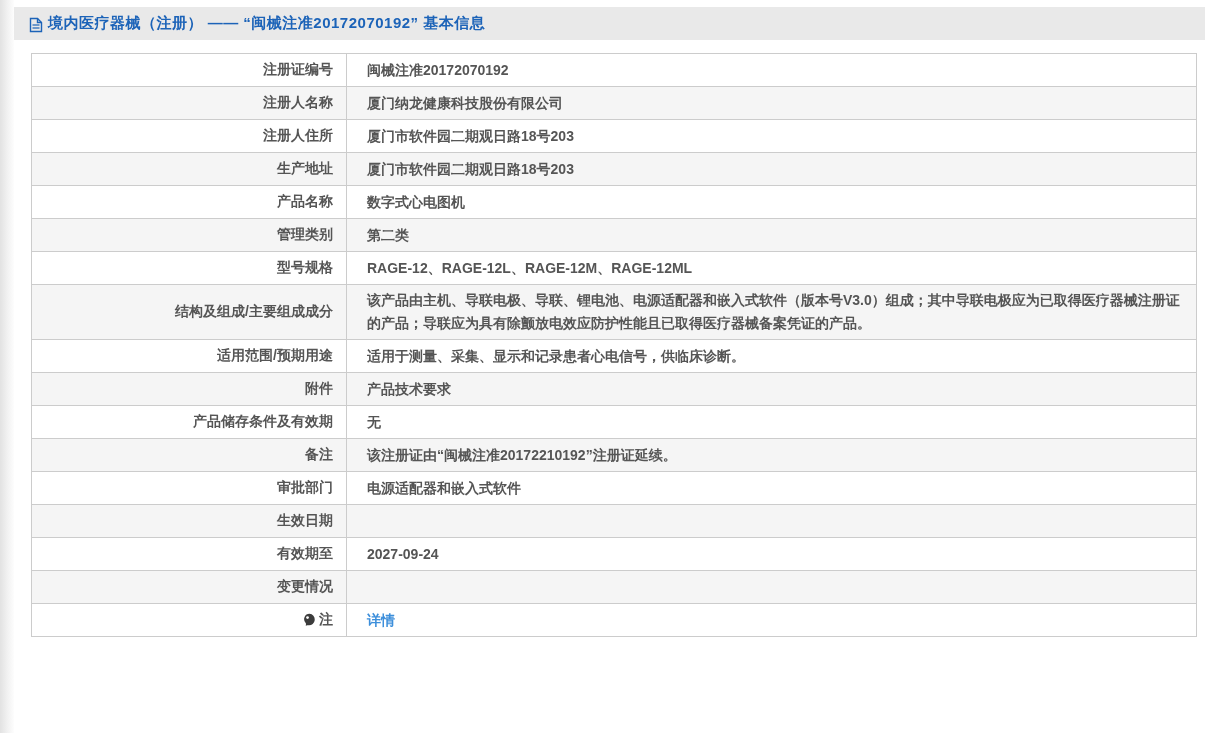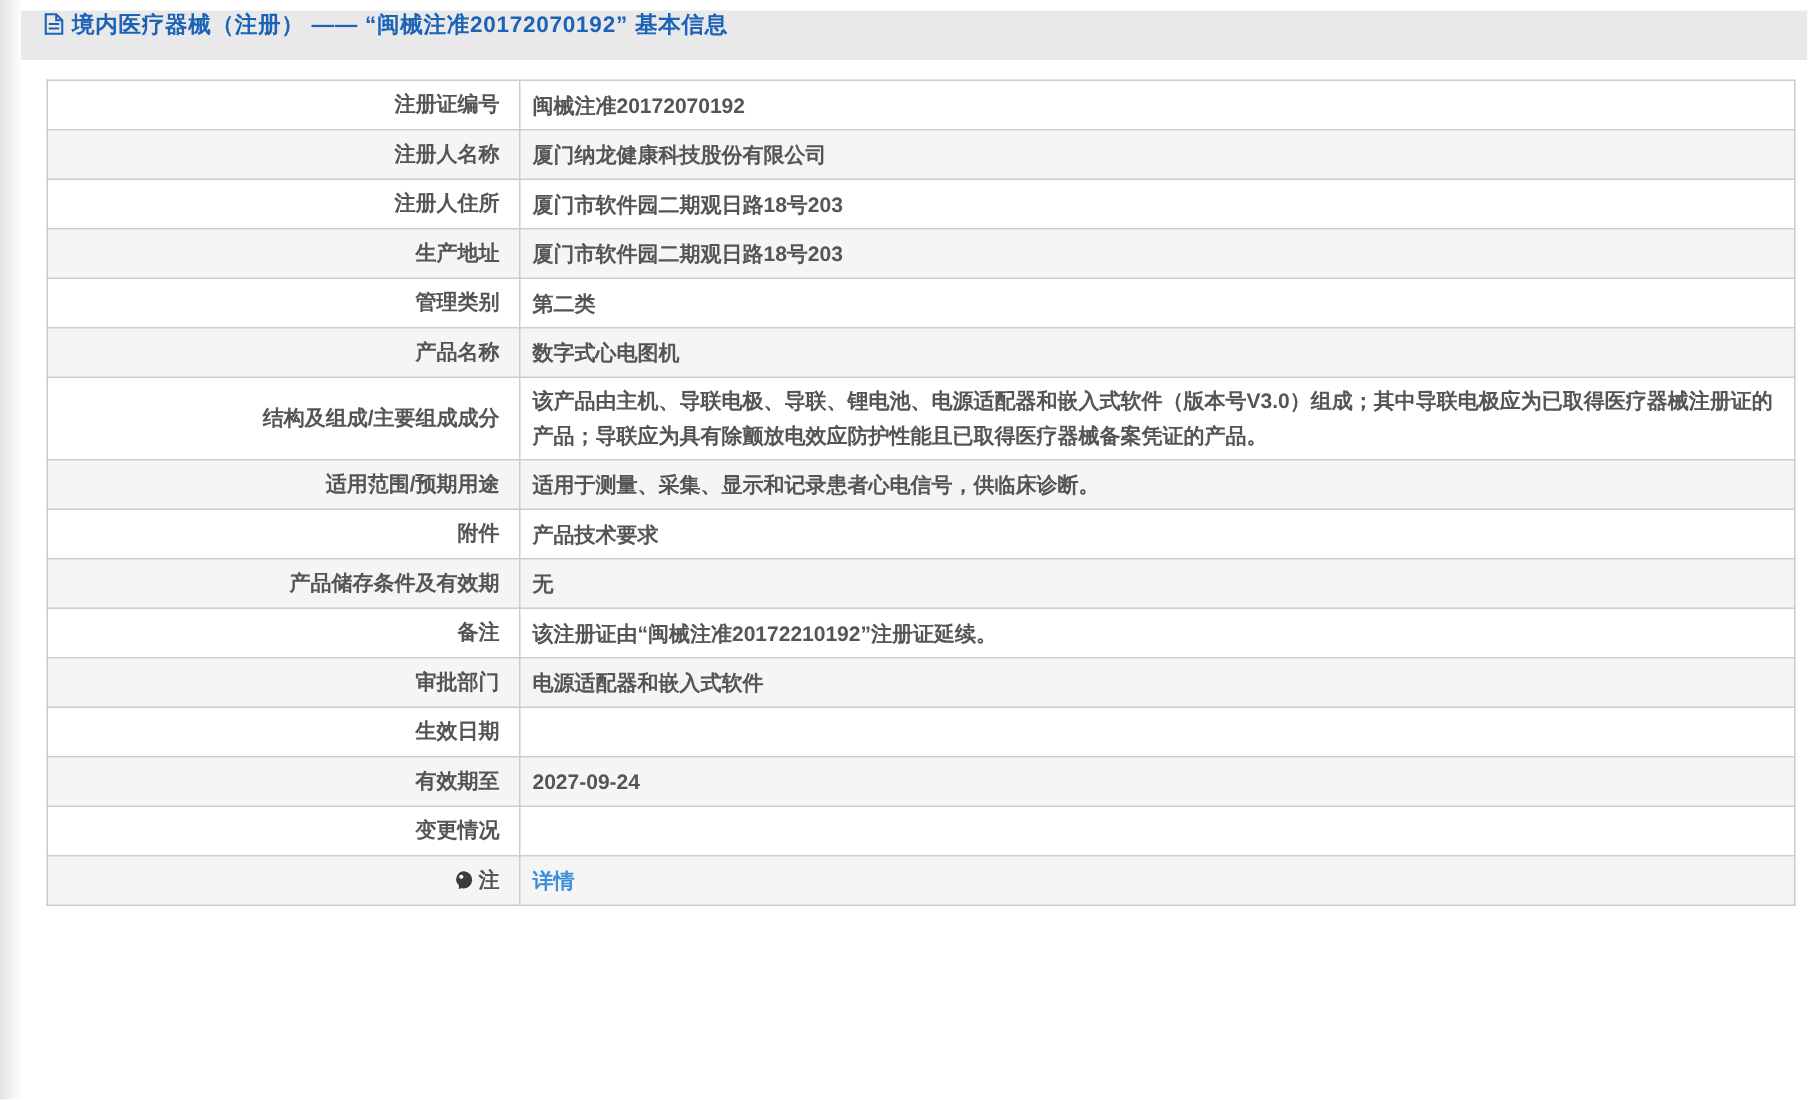--- a/index.html
+++ b/index.html
@@ -26,21 +26,21 @@
   .page{
     margin-left:14px;
     height:100%;
     background:#ffffff;
   }
   .header-bar{
     margin-top:7px;
     height:33px;
     background:#e9e9e9;
     display:flex;
-    align-items:flex-start;
+    align-items:center;
     padding-left:15px;
   }
   .doc-icon{
     display:inline-flex;
     margin-right:5px;
     position:relative;top:1px;
   }
   .page-title{
     color:var(--accent);
     font-size:15px;
@@ -65,21 +65,21 @@
     vertical-align:middle;
   }
   .info-table th{
     width:315px;
     text-align:right;
     padding:4px 13px 4px 8px;
     white-space:nowrap;
   }
   .info-table td{
     text-align:left;
-    padding:4px 14px 4px 8px;
+    padding:4px 14px 4px 20px;
     line-height:23px;
   }
   .info-table tr:nth-child(even){
     background:var(--stripe);
   }
   .detail-link{
     color:var(--link);
     text-decoration:none;
     cursor:pointer;
   }
@@ -121,26 +121,30 @@
   </tr>
           <tr>
     <th><span>注册人住所</span></th>
     <td>厦门市软件园二期观日路18号203</td>
   </tr>
           <tr>
     <th><span>生产地址</span></th>
     <td>厦门市软件园二期观日路18号203</td>
   </tr>
           <tr>
+    <th><span>产品名称</span></th>
+    <td>数字式心电图机</td>
+  </tr>
+          <tr>
     <th><span>管理类别</span></th>
     <td>第二类</td>
   </tr>
           <tr>
-    <th><span>产品名称</span></th>
-    <td>数字式心电图机</td>
+    <th><span>型号规格</span></th>
+    <td>RAGE-12、RAGE-12L、RAGE-12M、RAGE-12ML</td>
   </tr>
           <tr>
     <th><span>结构及组成/主要组成成分</span></th>
     <td>该产品由主机、导联电极、导联、锂电池、电源适配器和嵌入式软件（版本号V3.0）组成；其中导联电极应为已取得医疗器械注册证的产品；导联应为具有除颤放电效应防护性能且已取得医疗器械备案凭证的产品。</td>
   </tr>
           <tr>
     <th><span>适用范围/预期用途</span></th>
     <td>适用于测量、采集、显示和记录患者心电信号，供临床诊断。</td>
   </tr>
           <tr>

